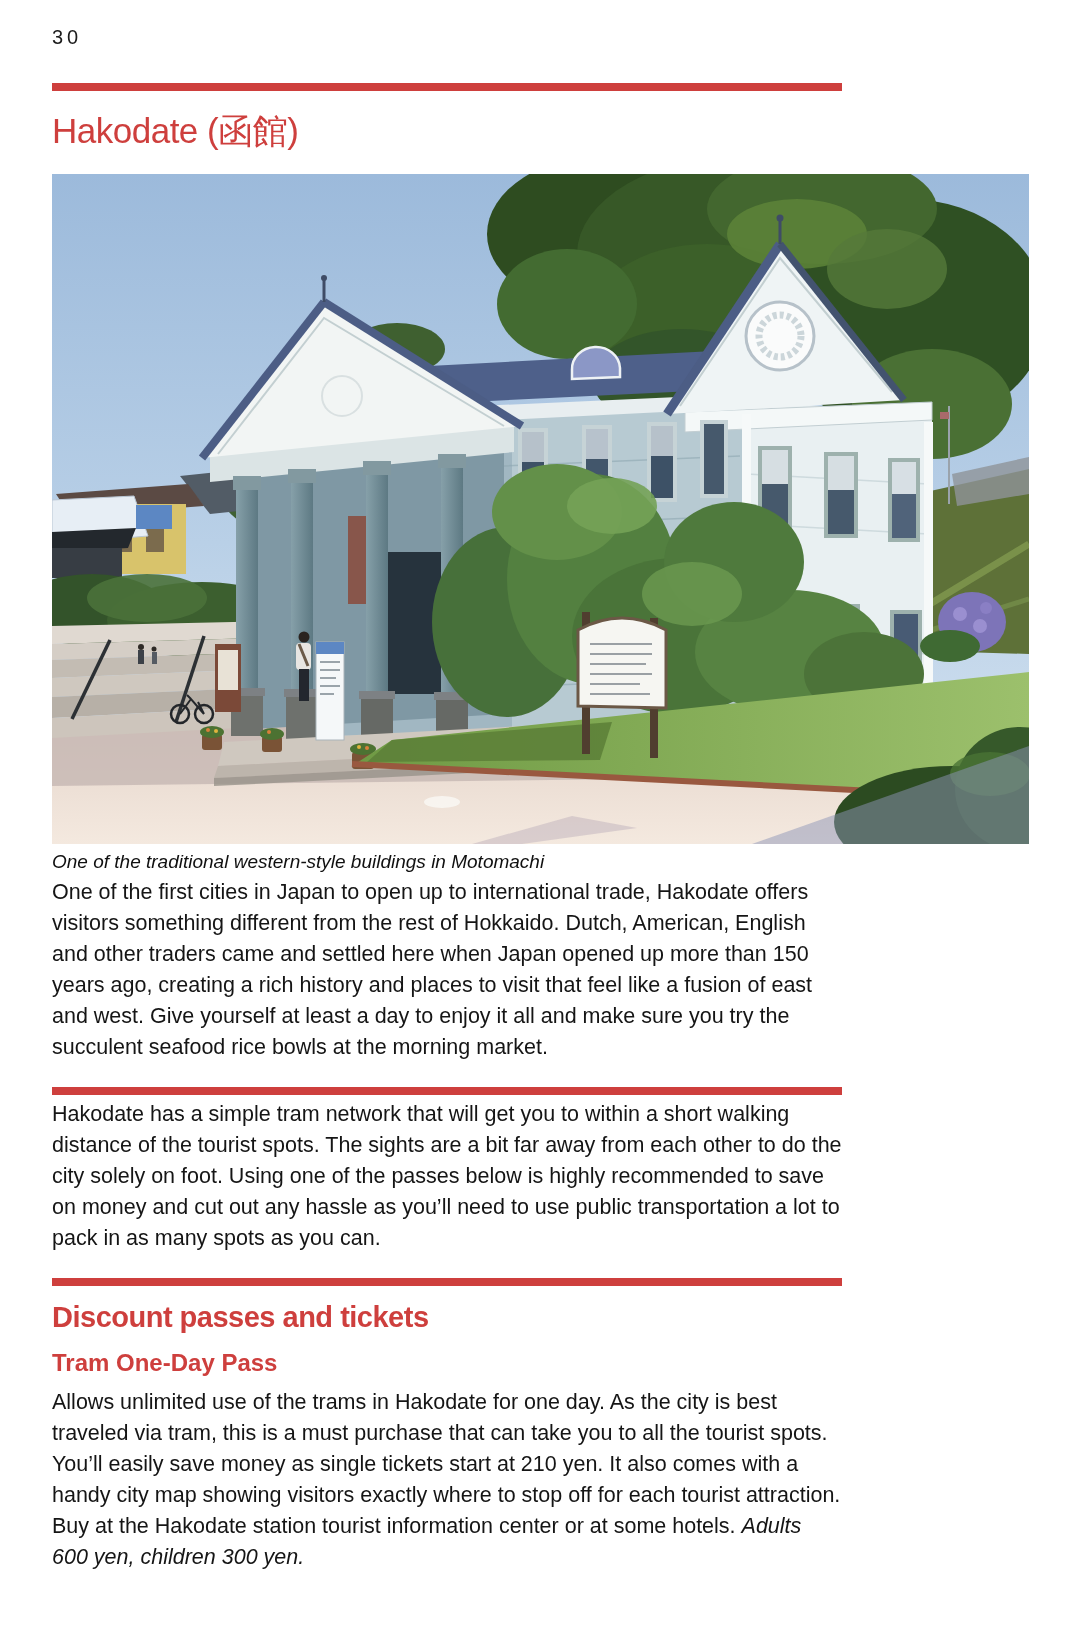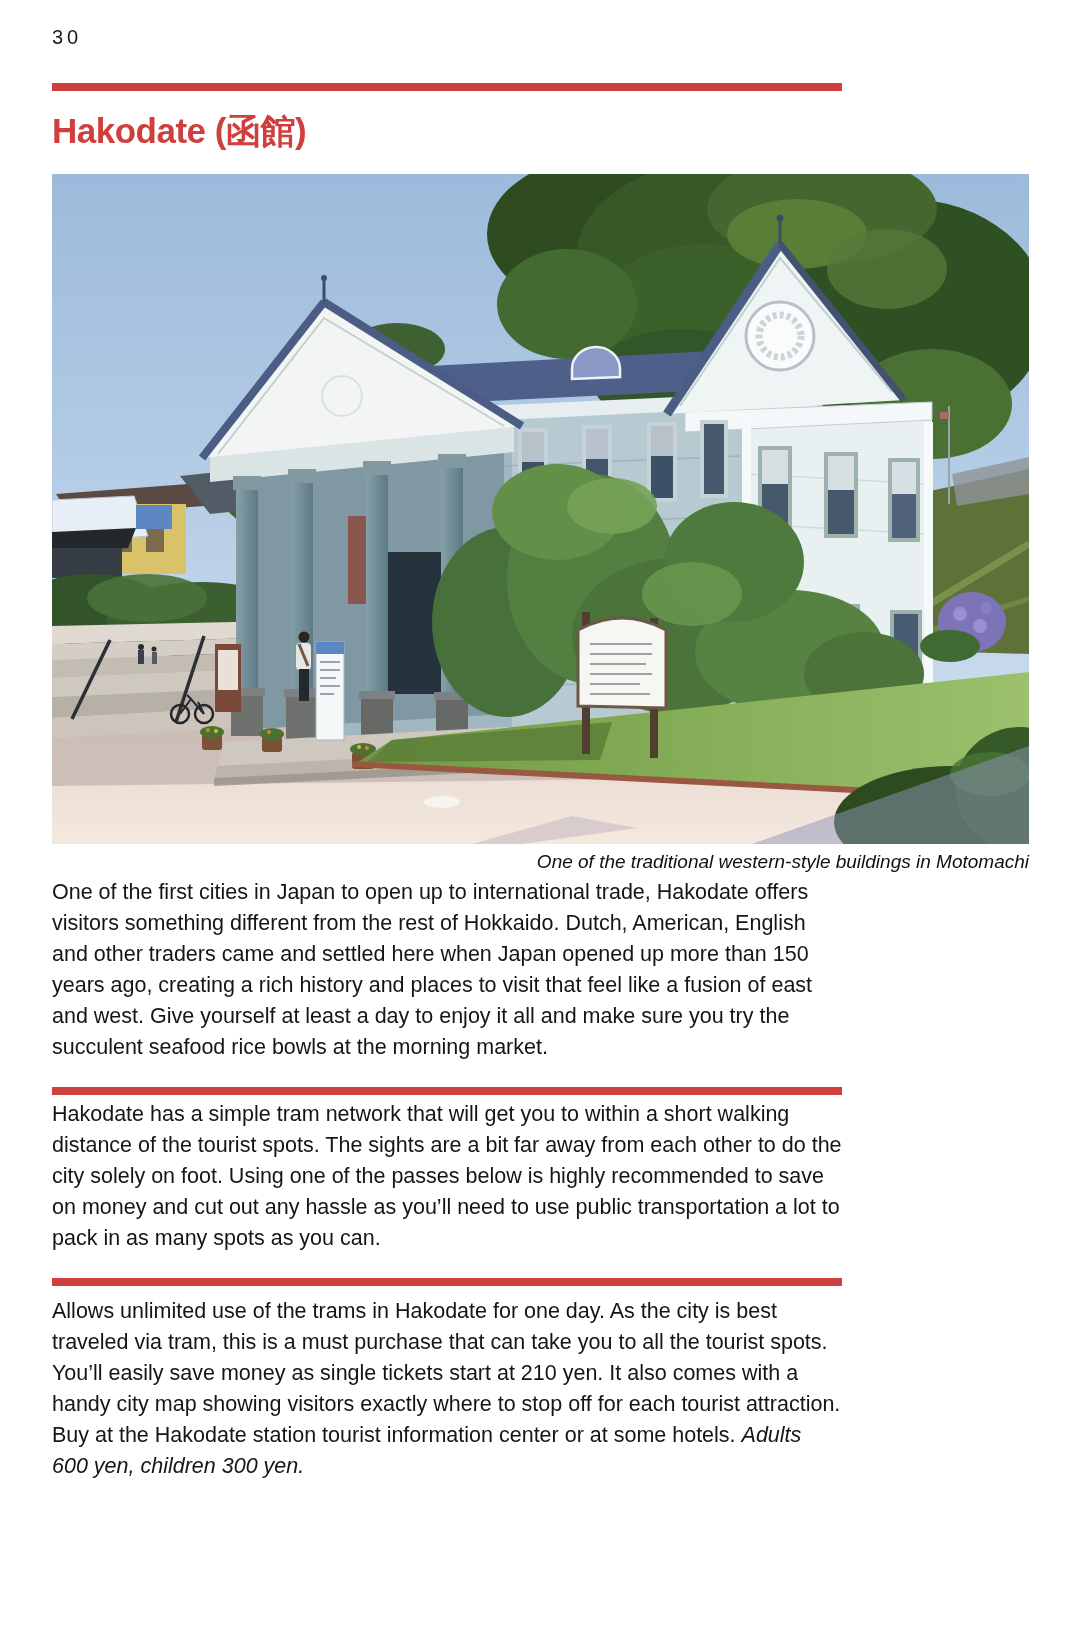--- a/index.html
+++ b/index.html
@@ -10,32 +10,32 @@
     font-family:"Liberation Sans","DejaVu Sans",sans-serif; color:var(--ink);
   }
   .page { padding:26px 20px 0 52px; width:862px; }
   .page-number { font-size:20px; letter-spacing:4px; color:#1c1c1c; }
   h1.doc-title {
     margin-top:8px; font-size:57px; line-height:1.05; font-weight:bold;
     color:var(--accent); letter-spacing:-1px;
   }
   .rule { border:none; height:8px; background:var(--accent); margin-top:34px; }
   h2.section-heading-lg {
-    margin-top:17px; font-size:35px; font-weight:bold; color:var(--accent); letter-spacing:-0.5px;
+    margin-top:17px; font-size:35px; font-weight:normal; color:var(--accent); letter-spacing:-0.5px;
   }
   h3.section-heading {
     margin-top:15px; font-size:29px; font-weight:bold; color:var(--accent); letter-spacing:-0.5px;
   }
   h4.sub-heading {
     margin-top:15px; font-size:24px; font-weight:bold; color:var(--accent);
   }
   figure.photo-figure { margin-top:19px; width:977px; }
   figure.photo-figure svg { display:block; width:977px; height:670px; }
   figcaption.photo-caption {
-    margin-top:7px; text-align:right; font-style:italic; font-size:19px; color:#101010;
+    margin-top:7px; text-align:left; font-style:italic; font-size:19px; color:#101010;
   }
   p.body-text { margin-top:4px; font-size:21.5px; line-height:31px; color:var(--ink); }
   p.body-text .price-note { font-style:italic; }
   .sp { margin-top:13px; }
 </style>
 </head>
 <body>
 
 <div class="page">
 
@@ -326,17 +326,19 @@
 
   <p class="body-text">One of the first cities in Japan to open up to international trade, Hakodate offers visitors something different from the rest of Hokkaido. Dutch, American, English and other traders came and settled here when Japan opened up more than 150 years ago, creating a rich history and places to visit that feel like a fusion of east and west. Give yourself at least a day to enjoy it all and make sure you try the succulent seafood rice bowls at the morning market.</p>
 
   <hr class="rule sp" style="margin-top:24px;">
 
 
   <p class="body-text">Hakodate has a simple tram network that will get you to within a short walking distance of the tourist spots. The sights are a bit far away from each other to do the city solely on foot. Using one of the passes below is highly recommended to save on money and cut out any hassle as you’ll need to use public transportation a lot to pack in as many spots as you can.</p>
 
   <hr class="rule" style="margin-top:24px;">
 
-
+  <h3 class="section-heading">Discount passes and tickets</h3>
+
+  <h4 class="sub-heading">Tram One-Day Pass</h4>
 
   <p class="body-text" style="margin-top:10px;"><span>Allows unlimited use of the trams in Hakodate for one day. As the city is best traveled via tram, this is a must purchase that can take you to all the tourist spots. You’ll easily save money as single tickets start at 210 yen. It also comes with a handy city map showing visitors exactly where to stop off for each tourist attraction. Buy at the Hakodate station tourist information center or at some hotels. </span><span class="price-note">Adults 600 yen, children 300 yen.</span></p>
 
 </div>
 
 </body></html>

